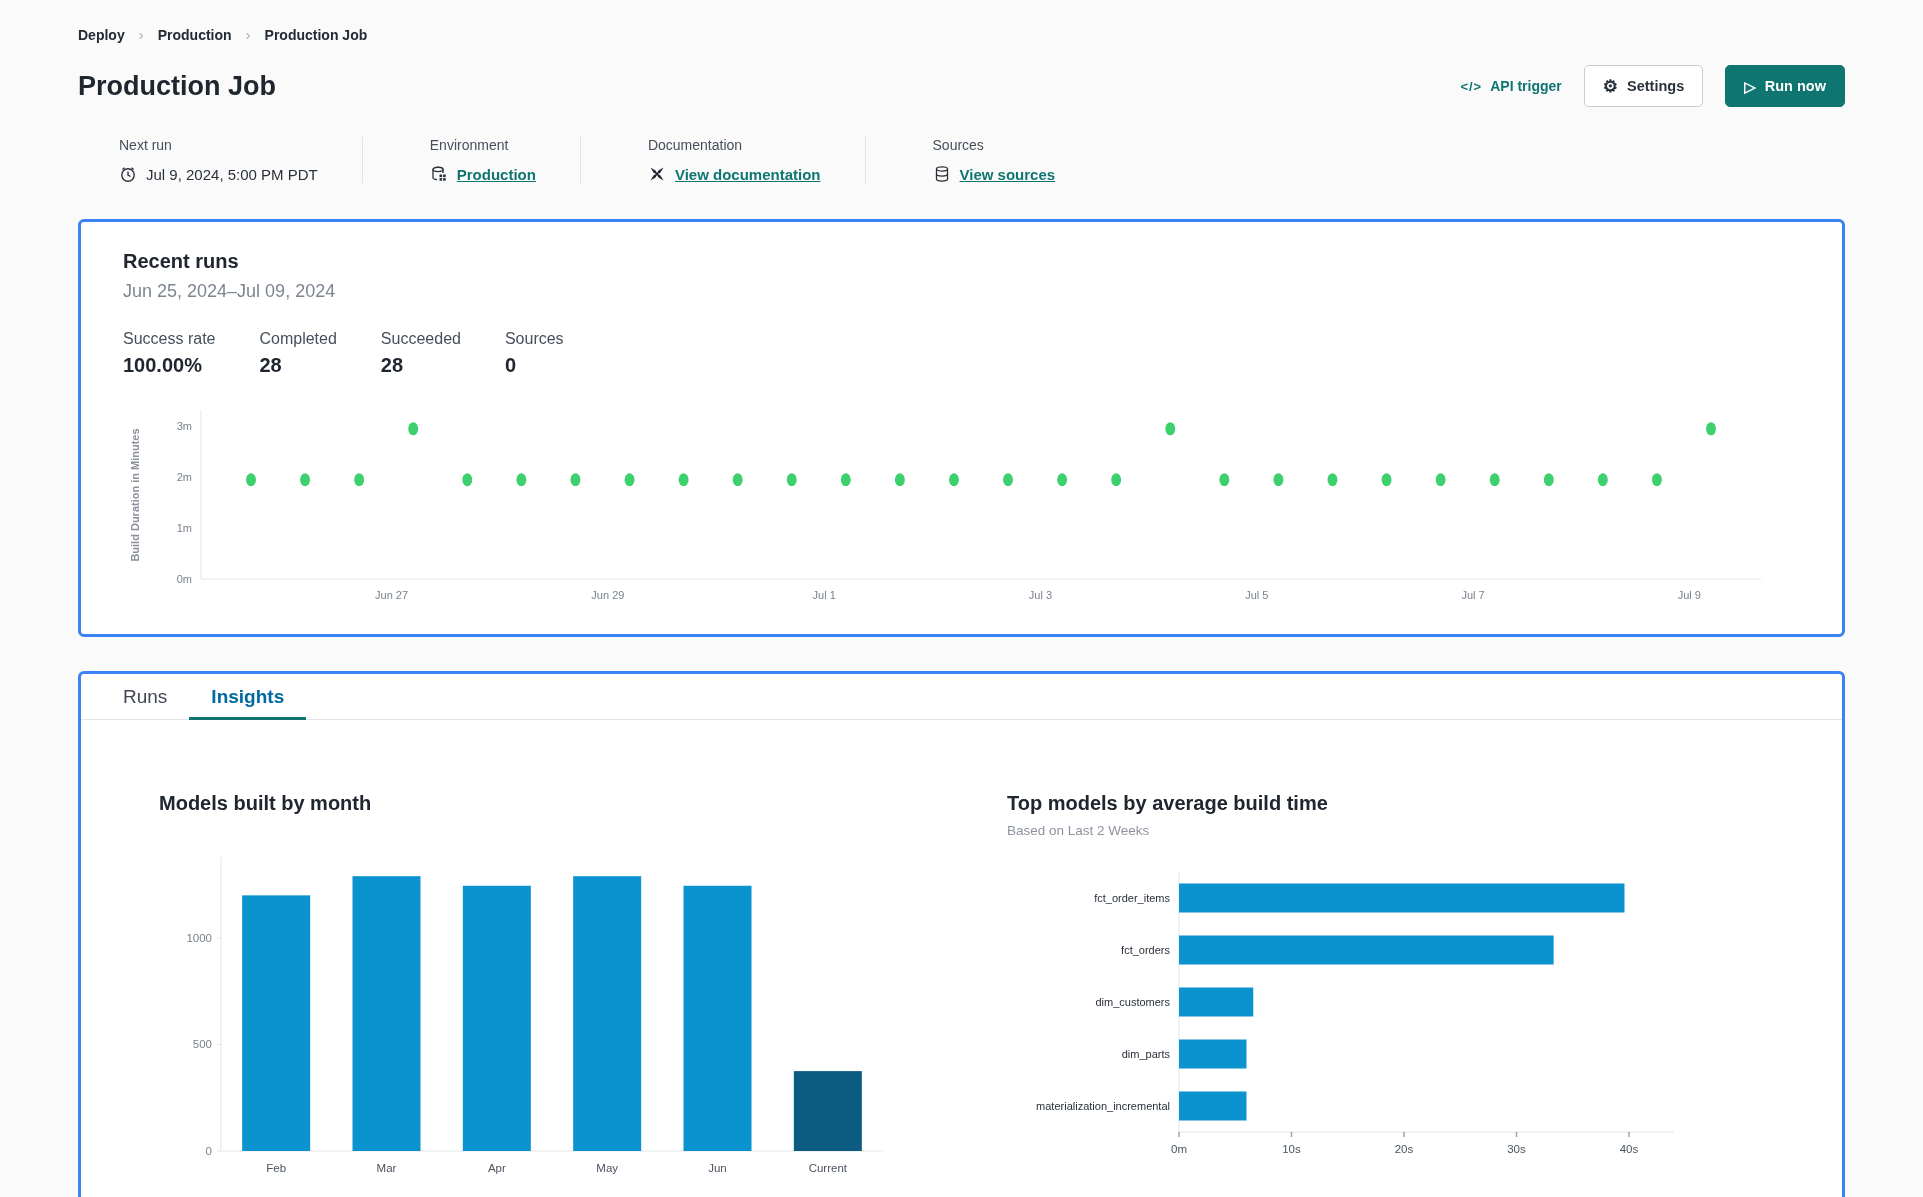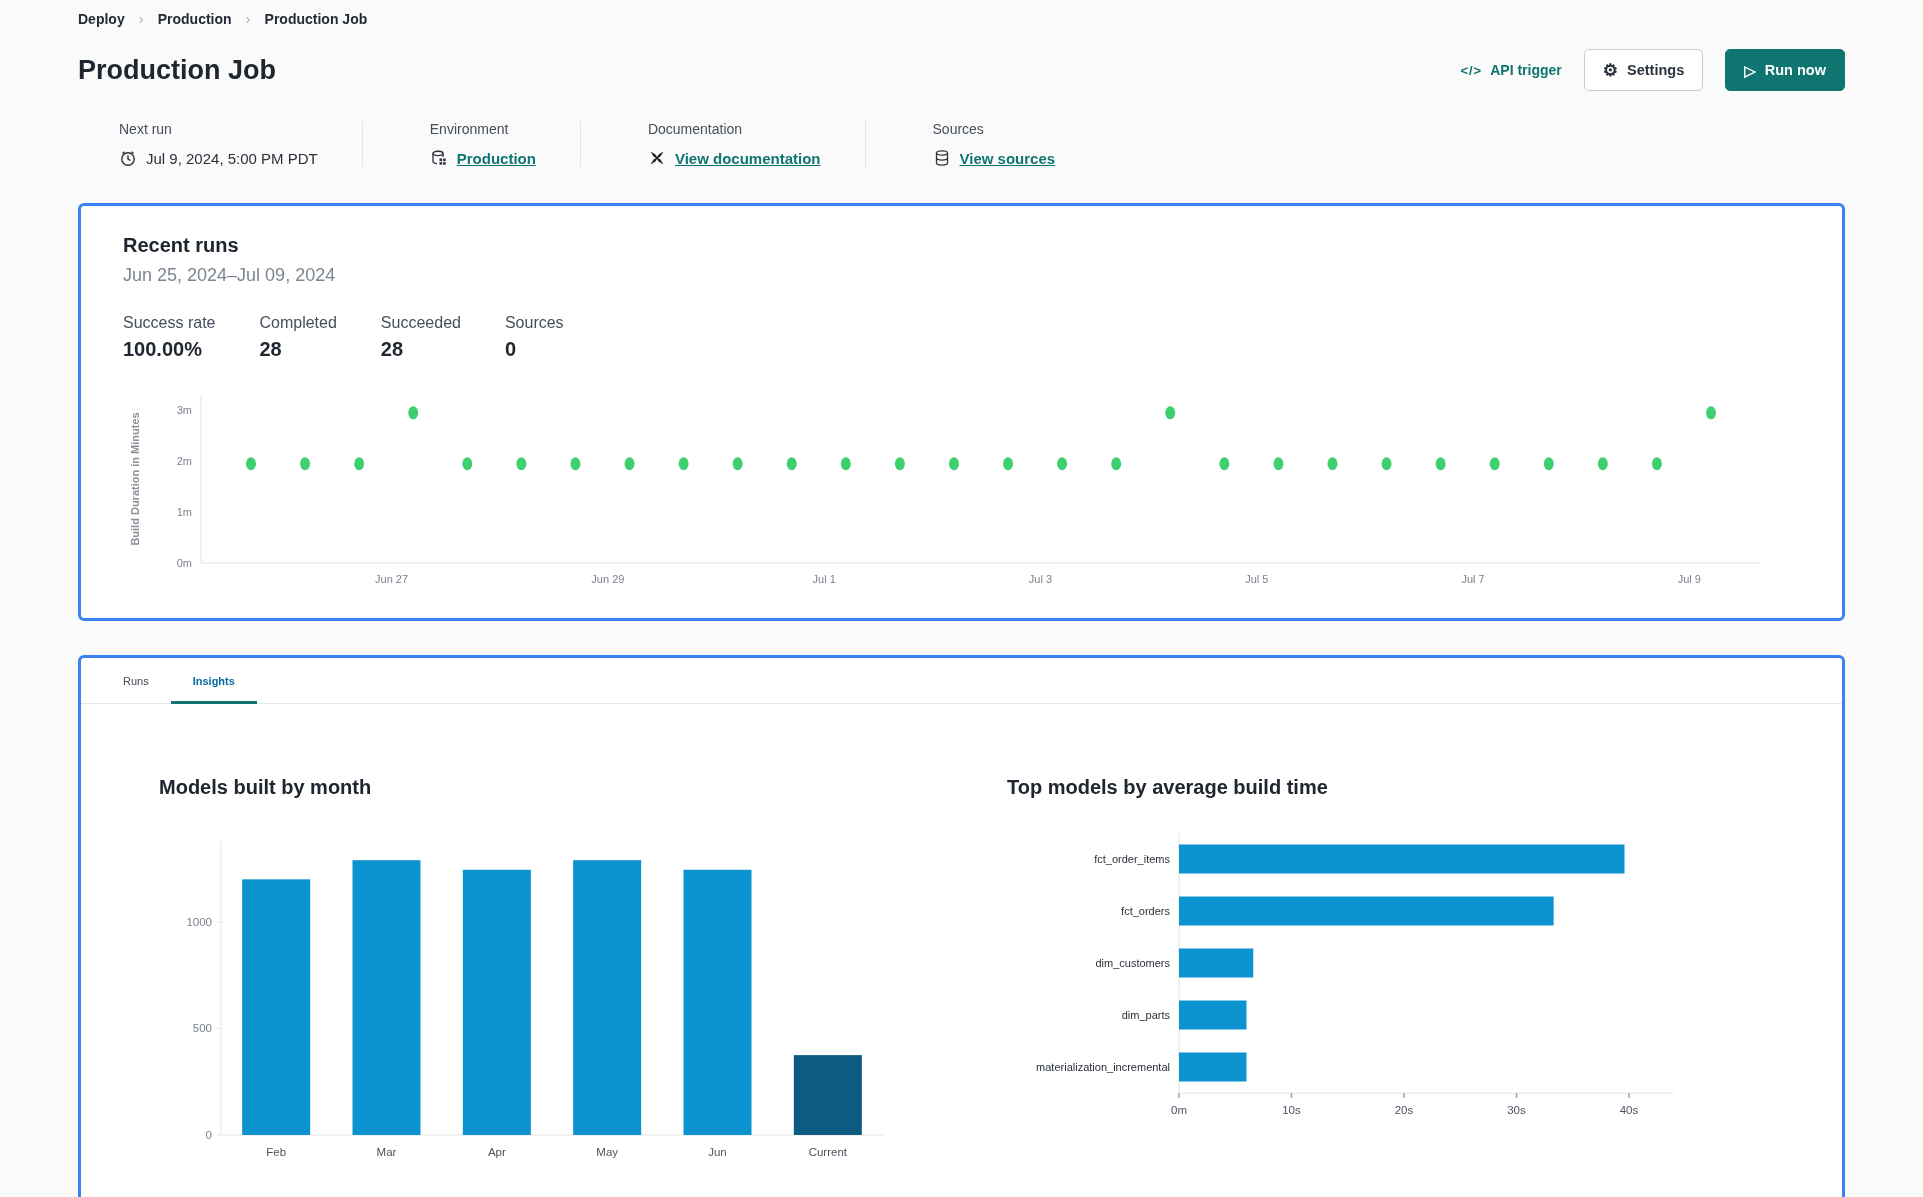--- a/index.html
+++ b/index.html
@@ -5,21 +5,21 @@
   * { margin: 0; padding: 0; box-sizing: border-box; }
   html, body { width: 1923px; height: 1197px; overflow: hidden; }
   body {
     font-family: "Liberation Sans", sans-serif;
     background: #fafafa;
     color: #232b36;
   }
   .page { padding: 6px 78px 0 78px; }
 
   
-  .breadcrumb { display: flex; align-items: center; gap: 14px; padding-top: 4px; font-size: 14px; font-weight: 700; color: #232b36; }
+  .breadcrumb { display: flex; align-items: center; gap: 14px; padding-top: 4px; font-size: 14px; font-weight: 700; color: #232b36; margin-top: 16px; }
   .breadcrumb .sep { color: #aab0b8; font-weight: 400; font-size: 15px; }
   .breadcrumb a { color: #232b36; text-decoration: none; cursor: pointer; }
 
   
   .header-row { display: flex; align-items: center; justify-content: space-between; margin-top: 22px; }
   .page-title { font-size: 27px; font-weight: 700; color: #20262f; }
   .header-actions { display: flex; align-items: center; gap: 22px; }
   .api-trigger { display: flex; align-items: center; gap: 8px; color: #0e7570; font-size: 14px; font-weight: 600; cursor: pointer; }
   .api-trigger .code-glyph { font-size: 13px; font-weight: 700; letter-spacing: 1px; }
   .btn { display: inline-flex; align-items: center; gap: 9px; height: 42px; padding: 0 18px; border-radius: 5px; font-size: 14.5px; font-weight: 600; cursor: pointer; }
@@ -44,21 +44,21 @@
   .card-title { font-size: 20px; font-weight: 700; color: #20262f; }
   .date-range { font-size: 18px; color: #7d8590; margin-top: 8px; }
   .stats-row { display: flex; gap: 44px; margin-top: 28px; }
   .stat-label { font-size: 16px; color: #454f5b; }
   .stat-value { font-size: 20px; font-weight: 700; color: #1f2630; margin-top: 6px; }
   .scatter-wrap { margin-top: 22px; }
 
   
   .insights-card { margin-top: 34px; padding: 0; overflow: hidden; }
   .tab-bar { display: flex; align-items: stretch; height: 46px; border-bottom: 1px solid #e4e5e7; padding-left: 20px; }
-  .tab { display: flex; align-items: center; padding: 0 22px; font-size: 11px; color: #3f4753; cursor: pointer; position: relative; }
+  .tab { display: flex; align-items: center; padding: 0 22px; font-size: 19px; color: #3f4753; cursor: pointer; position: relative; }
   .tab.active { color: #0369a1; font-weight: 700; }
   .tab.active::after { content: ""; position: absolute; left: 0; right: 0; bottom: -1px; height: 3px; background: #0e7570; }
 
   .insights-body { display: flex; padding: 72px 0 40px 78px; }
   .chart-block-left { width: 770px; }
   .chart-block-right { margin-left: 78px; width: 720px; }
   .chart-title { font-size: 20px; font-weight: 700; color: #20262f; }
   .chart-subtitle { font-size: 13.5px; color: #8d939c; margin-top: 8px; }
   .chart-block-left svg { margin-top: 30px; display: block; }
   .chart-block-right svg { margin-top: 14px; display: block; }
@@ -250,20 +250,21 @@
             <rect x="414.1666666666667" y="31.173913043478247" width="68" height="274.82608695652175" fill="#0a93ce"></rect>
             <text x="448.1666666666667" y="327" text-anchor="middle" font-size="11.5" fill="#4a5360">May</text>
             <rect x="524.5" y="40.76086956521739" width="68" height="265.2391304347826" fill="#0a93ce"></rect>
             <text x="558.5" y="327" text-anchor="middle" font-size="11.5" fill="#4a5360">Jun</text>
             <rect x="634.8333333333333" y="226.1086956521739" width="68" height="79.8913043478261" fill="#0c5b80"></rect>
             <text x="668.8333333333333" y="327" text-anchor="middle" font-size="11.5" fill="#4a5360">Current</text>
           </svg>
       </div>
       <div class="chart-block-right">
         <div class="chart-title">Top models by average build time</div>
+        <div class="chart-subtitle">Based on Last 2 Weeks</div>
         <svg id="hbar-svg" width="700" height="320">
             <line x1="172" y1="20" x2="172" y2="280" stroke="#e3e4e6" stroke-width="1"></line>
             <line x1="172" y1="280" x2="667" y2="280" stroke="#e3e4e6" stroke-width="1"></line>
             <line x1="172" y1="280" x2="172" y2="285" stroke="#9aa0a8" stroke-width="1.4"></line>
             <text x="172" y="301" text-anchor="middle" font-size="11.5" fill="#4a5360">0m</text>
             <line x1="284.5" y1="280" x2="284.5" y2="285" stroke="#9aa0a8" stroke-width="1.4"></line>
             <text x="284.5" y="301" text-anchor="middle" font-size="11.5" fill="#4a5360">10s</text>
             <line x1="397" y1="280" x2="397" y2="285" stroke="#9aa0a8" stroke-width="1.4"></line>
             <text x="397" y="301" text-anchor="middle" font-size="11.5" fill="#4a5360">20s</text>
             <line x1="509.5" y1="280" x2="509.5" y2="285" stroke="#9aa0a8" stroke-width="1.4"></line>

